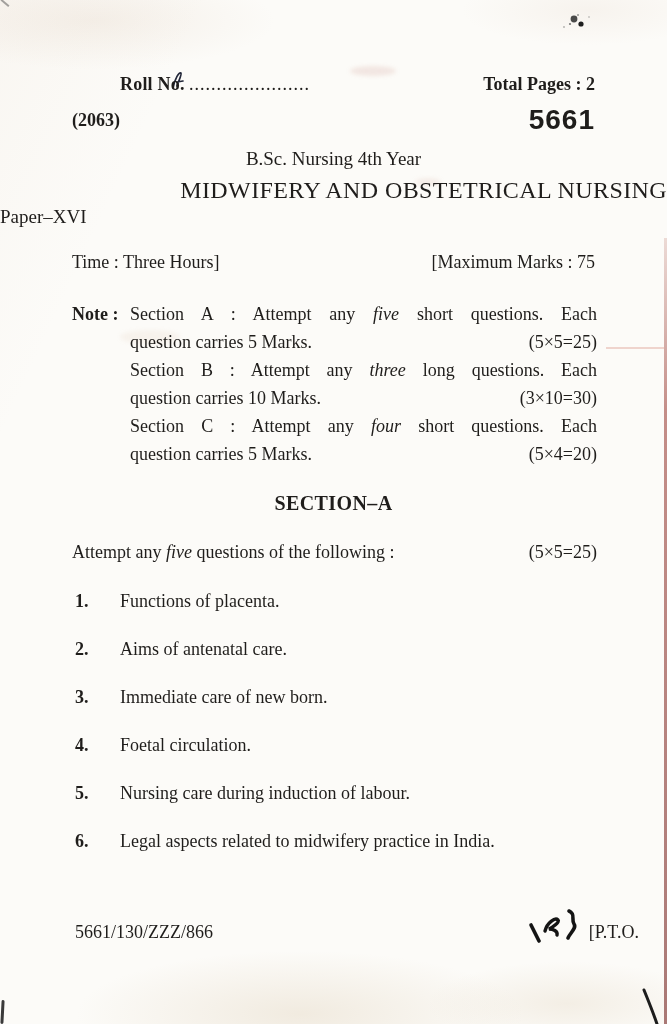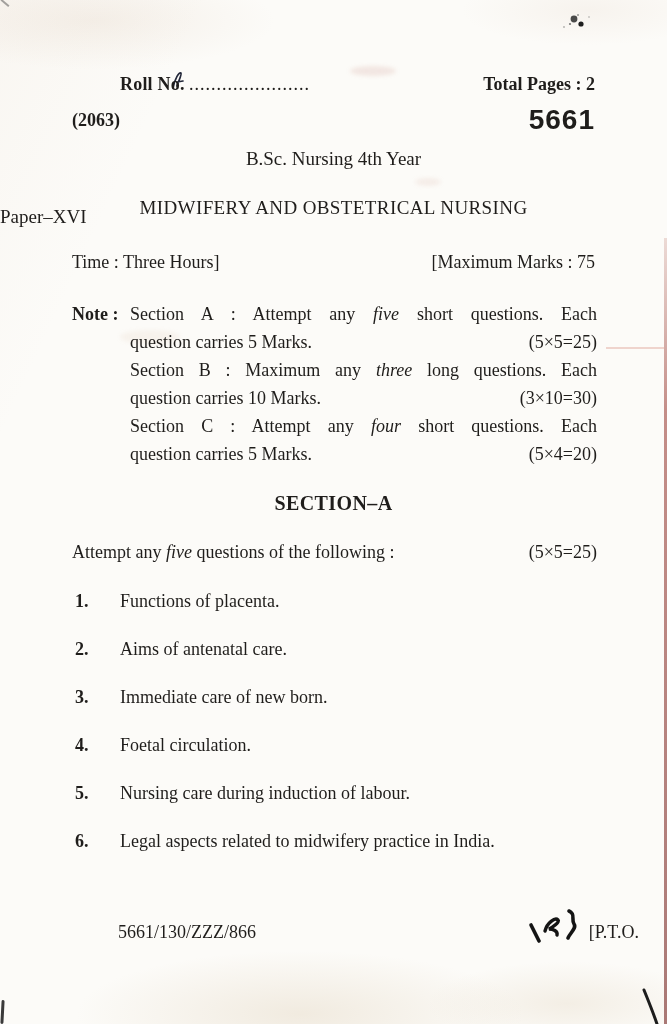--- a/index.html
+++ b/index.html
@@ -28,21 +28,21 @@
   .roll-left { letter-spacing: 0.2px; margin-left: 48px; }
   .roll-dots { font-weight: 400; letter-spacing: 1px; }
   .code-line { position: absolute; top: 110px; left: 72px; right: 72px; height: 34px; }
   .exam-code { display: block; text-align: left; font-size: 18px; font-weight: 700; }
   .paper-code {
     position: absolute; right: 0; top: -6px;
     font-family: "Liberation Sans", sans-serif;
     font-size: 28px; font-weight: 700; letter-spacing: 1px;
   }
   .course-title { position: absolute; top: 148px; left: 0; right: 0; text-align: center; font-size: 19px; font-weight: 400; }
-  .subject-title { position: absolute; top: 177px; left: 0; right: 0; text-align: center; font-size: 19px; letter-spacing: 0.4px; margin-top: 20px; }
+  .subject-title { position: absolute; top: 177px; left: 0; right: 0; text-align: right; font-size: 24px; letter-spacing: 0.4px; }
   .paper-title { position: absolute; top: 206px; left: 0; right: 0; text-align: left; font-size: 19px; }
   .time-line {
     position: absolute; top: 252px; left: 72px; right: 72px;
     display: flex; justify-content: space-between; font-size: 18px;
   }
   
   .note-block { position: absolute; top: 300px; left: 72px; right: 70px; display: flex; }
   .note-label { width: 58px; flex: none; font-weight: 700; font-size: 18px; line-height: 28px; }
   .note-items { flex: 1; }
   .note-line1 {
@@ -59,21 +59,21 @@
   .instruction {
     position: absolute; top: 542px; left: 72px; right: 70px;
     display: flex; justify-content: space-between; font-size: 18px;
   }
   .questions { position: absolute; top: 590px; left: 75px; right: 70px; }
   .q-row { display: flex; margin-bottom: 26px; font-size: 18px; line-height: 22px; }
   .q-num { width: 45px; flex: none; font-weight: 700; }
   
   .footer-line {
     position: absolute; top: 903px; left: 75px; right: 28px;
-    display: flex; justify-content: space-between; align-items: flex-end; font-size: 18px; margin-left: 43px;
+    display: flex; justify-content: space-between; align-items: flex-end; font-size: 18px;
   }
   .footer-right { display: flex; align-items: flex-end; gap: 2px; }
   .footer-scribble { position: relative; top: 4px; }
   
   .right-scan-line {
     position: absolute; right: 0; top: 238px; bottom: 0; width: 3px;
     background: linear-gradient(to bottom, rgba(165,70,58,0.18), rgba(150,52,45,0.55) 22%, rgba(120,42,40,0.62));
   }
   .pink-tick { position: absolute; right: 3px; top: 347px; width: 58px; height: 2px; background: rgba(205,110,95,0.28); }
   .ink-blot { position: absolute; left: 558px; top: 8px; }
@@ -143,21 +143,21 @@
         <span>Section A : Attempt any</span>
         <span class="em">five</span>
         <span>short questions. Each</span>
       </div>
       <div class="note-line2">
         <span>question carries 5 Marks.</span>
         <span>(5×5=25)</span>
       </div>
 
       <div class="note-line1">
-        <span>Section B : Maximum any</span>
+        <span>Section B : Attempt any</span>
         <span class="em">three</span>
         <span>long questions. Each</span>
       </div>
       <div class="note-line2">
         <span>question carries 10 Marks.</span>
         <span>(3×10=30)</span>
       </div>
 
       <div class="note-line1">
         <span>Section C : Attempt any</span>

